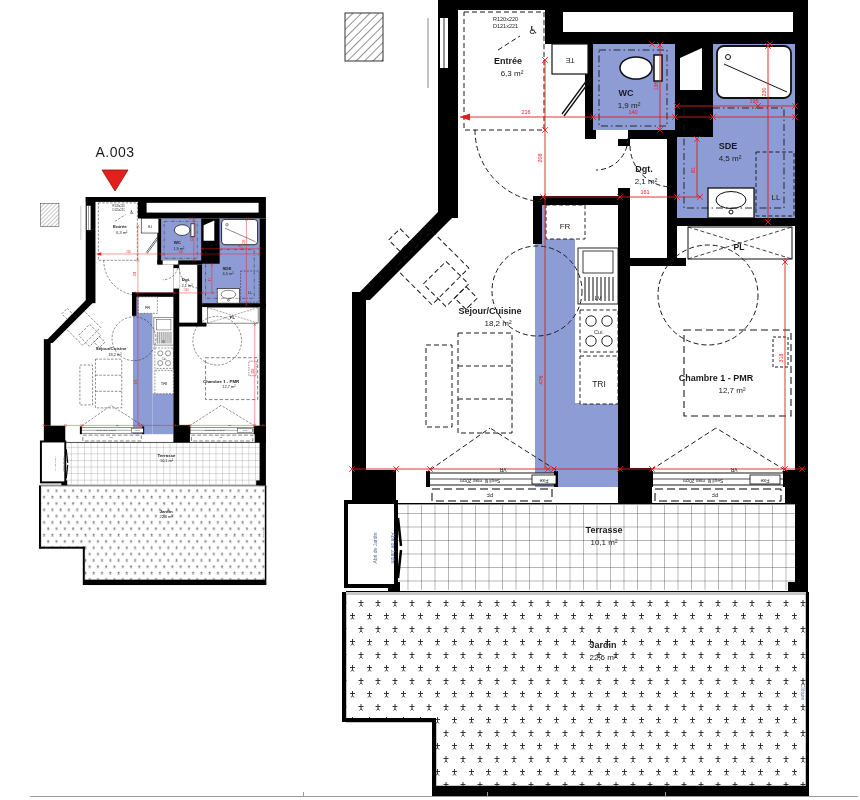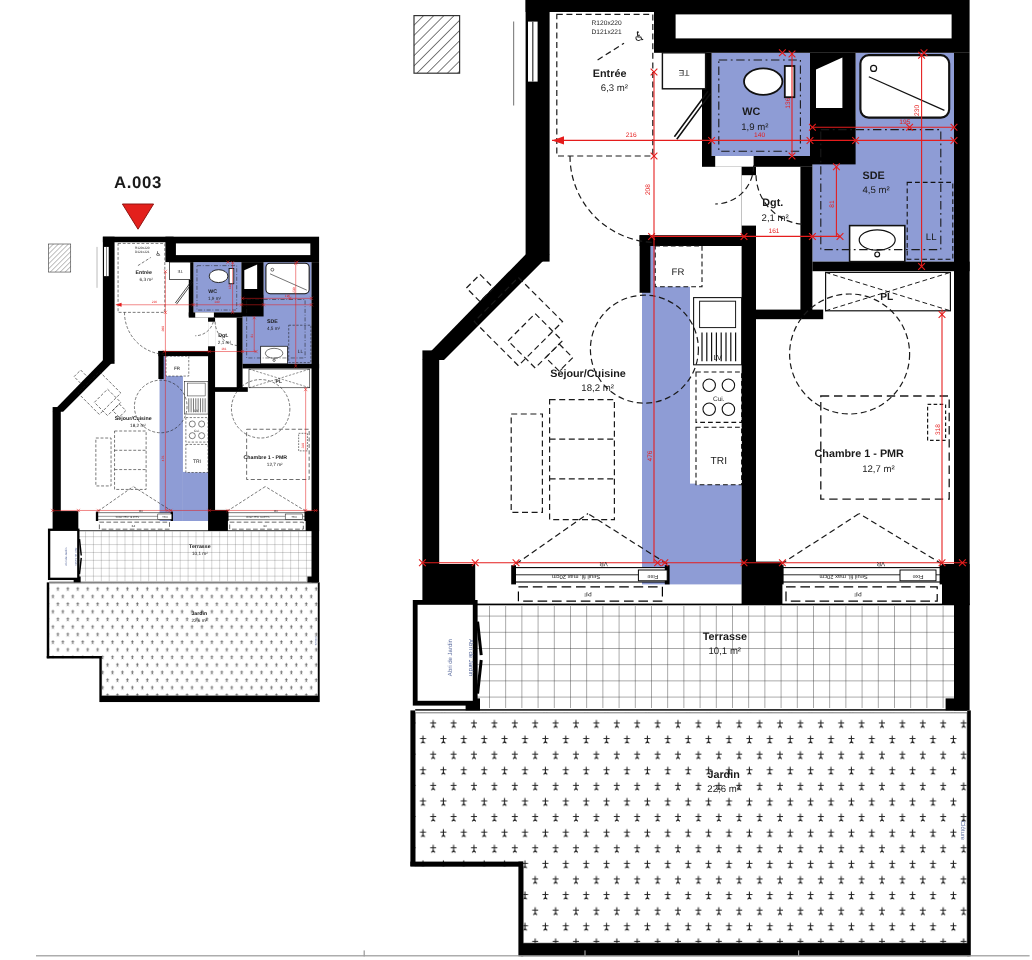--- a/index.html
+++ b/index.html
@@ -1,19 +1,19 @@
 <!DOCTYPE html>
 <html><head>
 <meta charset="utf-8">
 <style>
   html,body{margin:0;padding:0;background:#fff;}
   .page{position:relative;width:860px;height:800px;background:#fff;overflow:hidden;
         font-family:"Liberation Sans","DejaVu Sans",sans-serif;}
   .unit-label{position:absolute;left:82px;top:144px;width:66px;text-align:center;
-        font-size:14px;color:#1a1a1a;letter-spacing:.5px;font-weight:bold;}
+        font-size:14px;color:#1a1a1a;letter-spacing:.5px;}
   .marker-holder{position:absolute;left:101px;top:169px;width:28px;height:23px;}
   .small-holder{position:absolute;left:38px;top:197px;width:470px;height:797px;
         transform:scale(0.487);transform-origin:0 0;}
   .large-holder{position:absolute;left:340px;top:0px;width:470px;height:797px;}
   .bottom-rule{position:absolute;left:30px;top:796px;width:828px;height:1px;background:#9a9a9a;}
   .bottom-rule .tick{position:absolute;top:-4px;width:1px;height:5px;background:#9a9a9a;}
   svg text{font-family:"Liberation Sans","DejaVu Sans",sans-serif;}
 </style>
 </head>
 <body>

